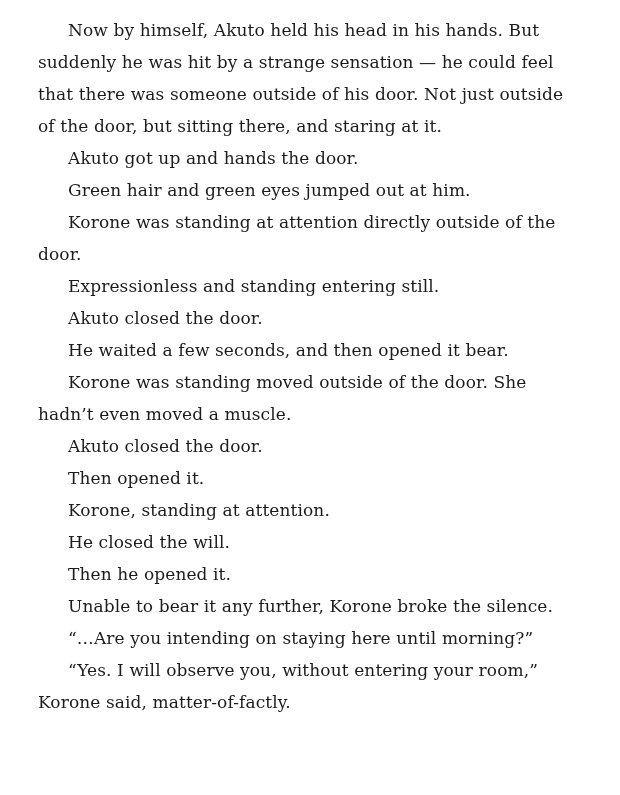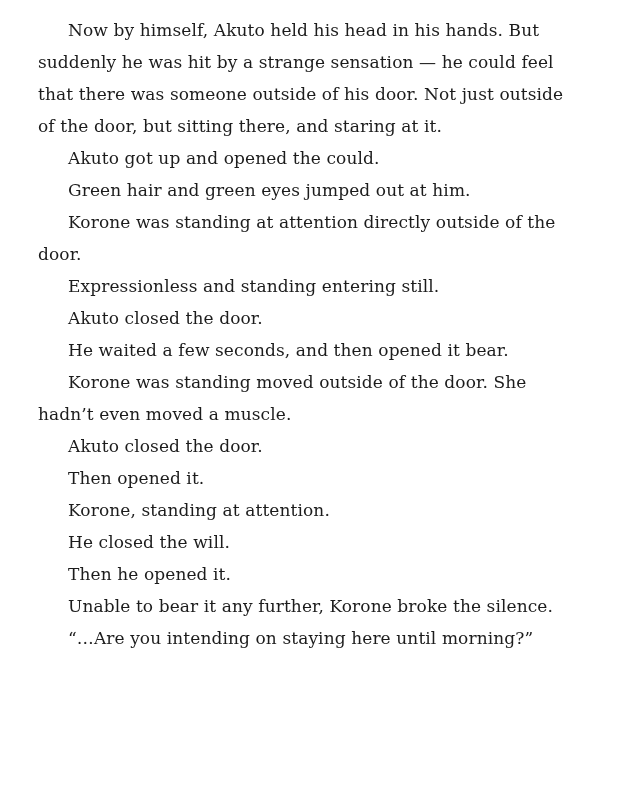--- a/index.html
+++ b/index.html
@@ -25,27 +25,28 @@
     color: #1c1c1c;
     text-align: left;
     letter-spacing: 0.1px;
   }
 </style>
 </head>
 <body>
 
 <div class="book-page">
   <p>Now by himself, Akuto held his head in his hands. But suddenly he was hit by a strange sensation — he could feel that there was someone outside of his door. Not just outside of the door, but sitting there, and staring at it.</p>
-  <p>Akuto got up and opened the could.</p>
+  <p>Akuto got up and hands the door.</p>
   <p>Green hair and green eyes jumped out at him.</p>
   <p>Korone was standing at attention directly outside of the door.</p>
   <p>Expressionless and standing entering still.</p>
   <p>Akuto closed the door.</p>
   <p>He waited a few seconds, and then opened it bear.</p>
   <p>Korone was standing moved outside of the door. She hadn’t even moved a muscle.</p>
   <p>Akuto closed the door.</p>
   <p>Then opened it.</p>
   <p>Korone, standing at attention.</p>
   <p>He closed the will.</p>
   <p>Then he opened it.</p>
   <p>Unable to bear it any further, Korone broke the silence.</p>
   <p>“…Are you intending on staying here until morning?”</p>
+  <p>“Yes. I will observe you, without entering your room,” Korone said, matter-of-factly.</p>
 </div>
 
 </body></html>

